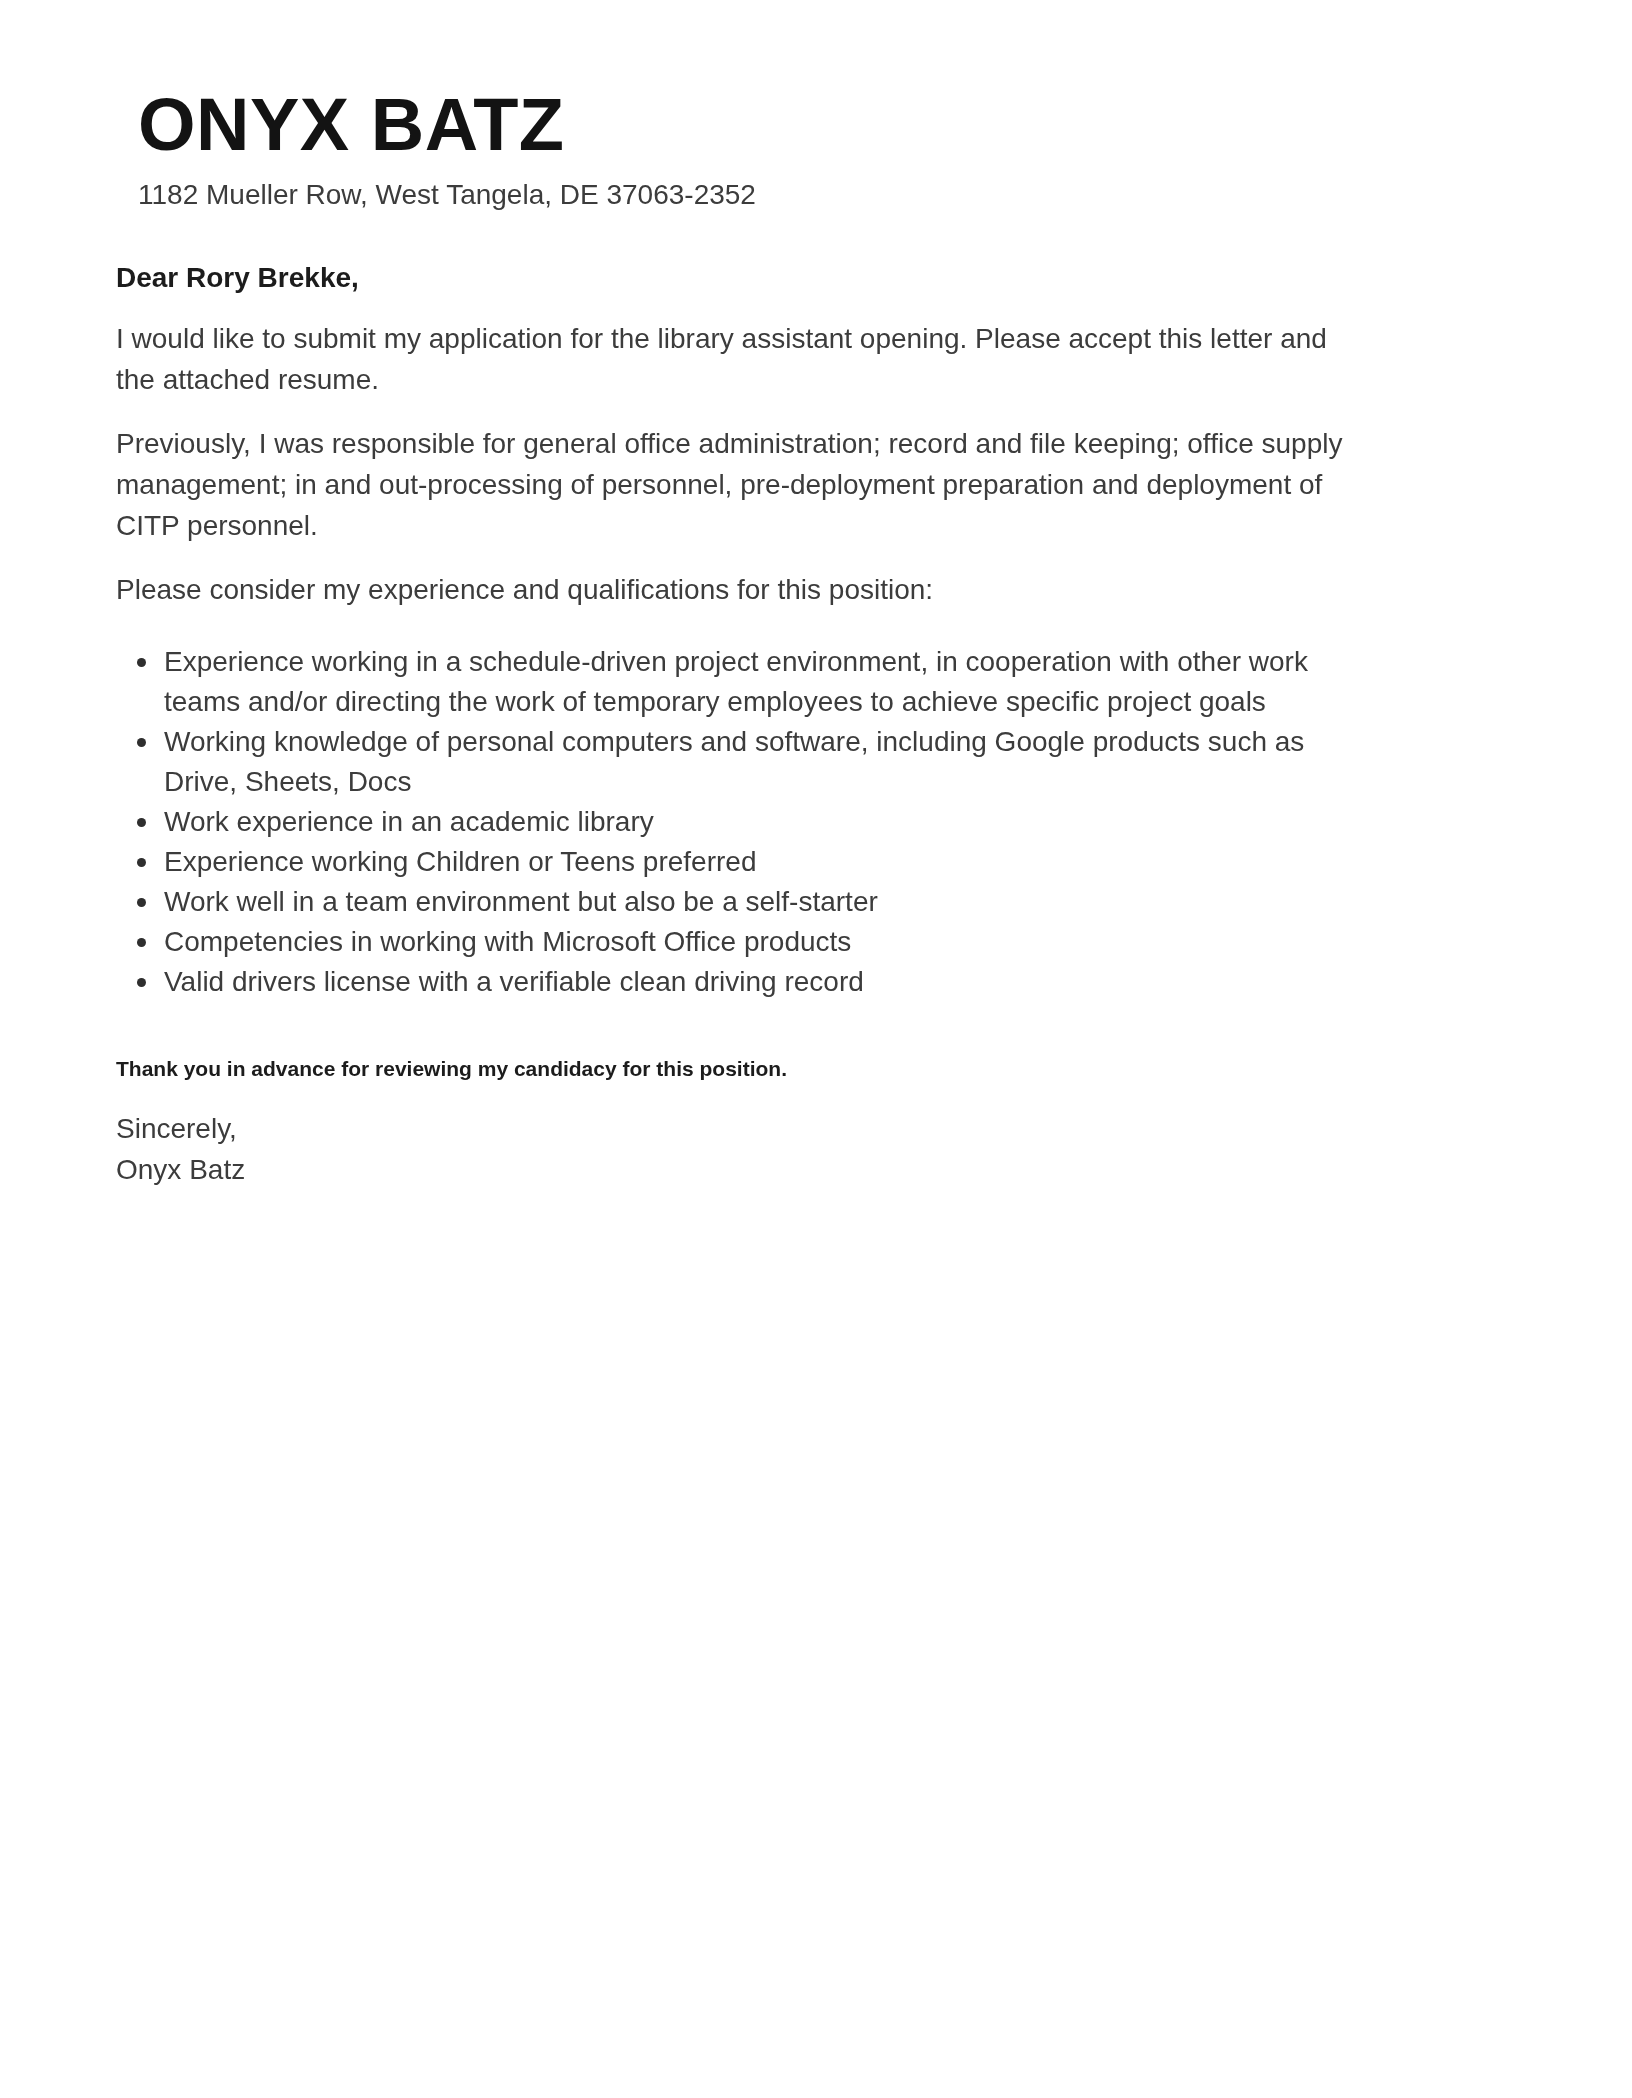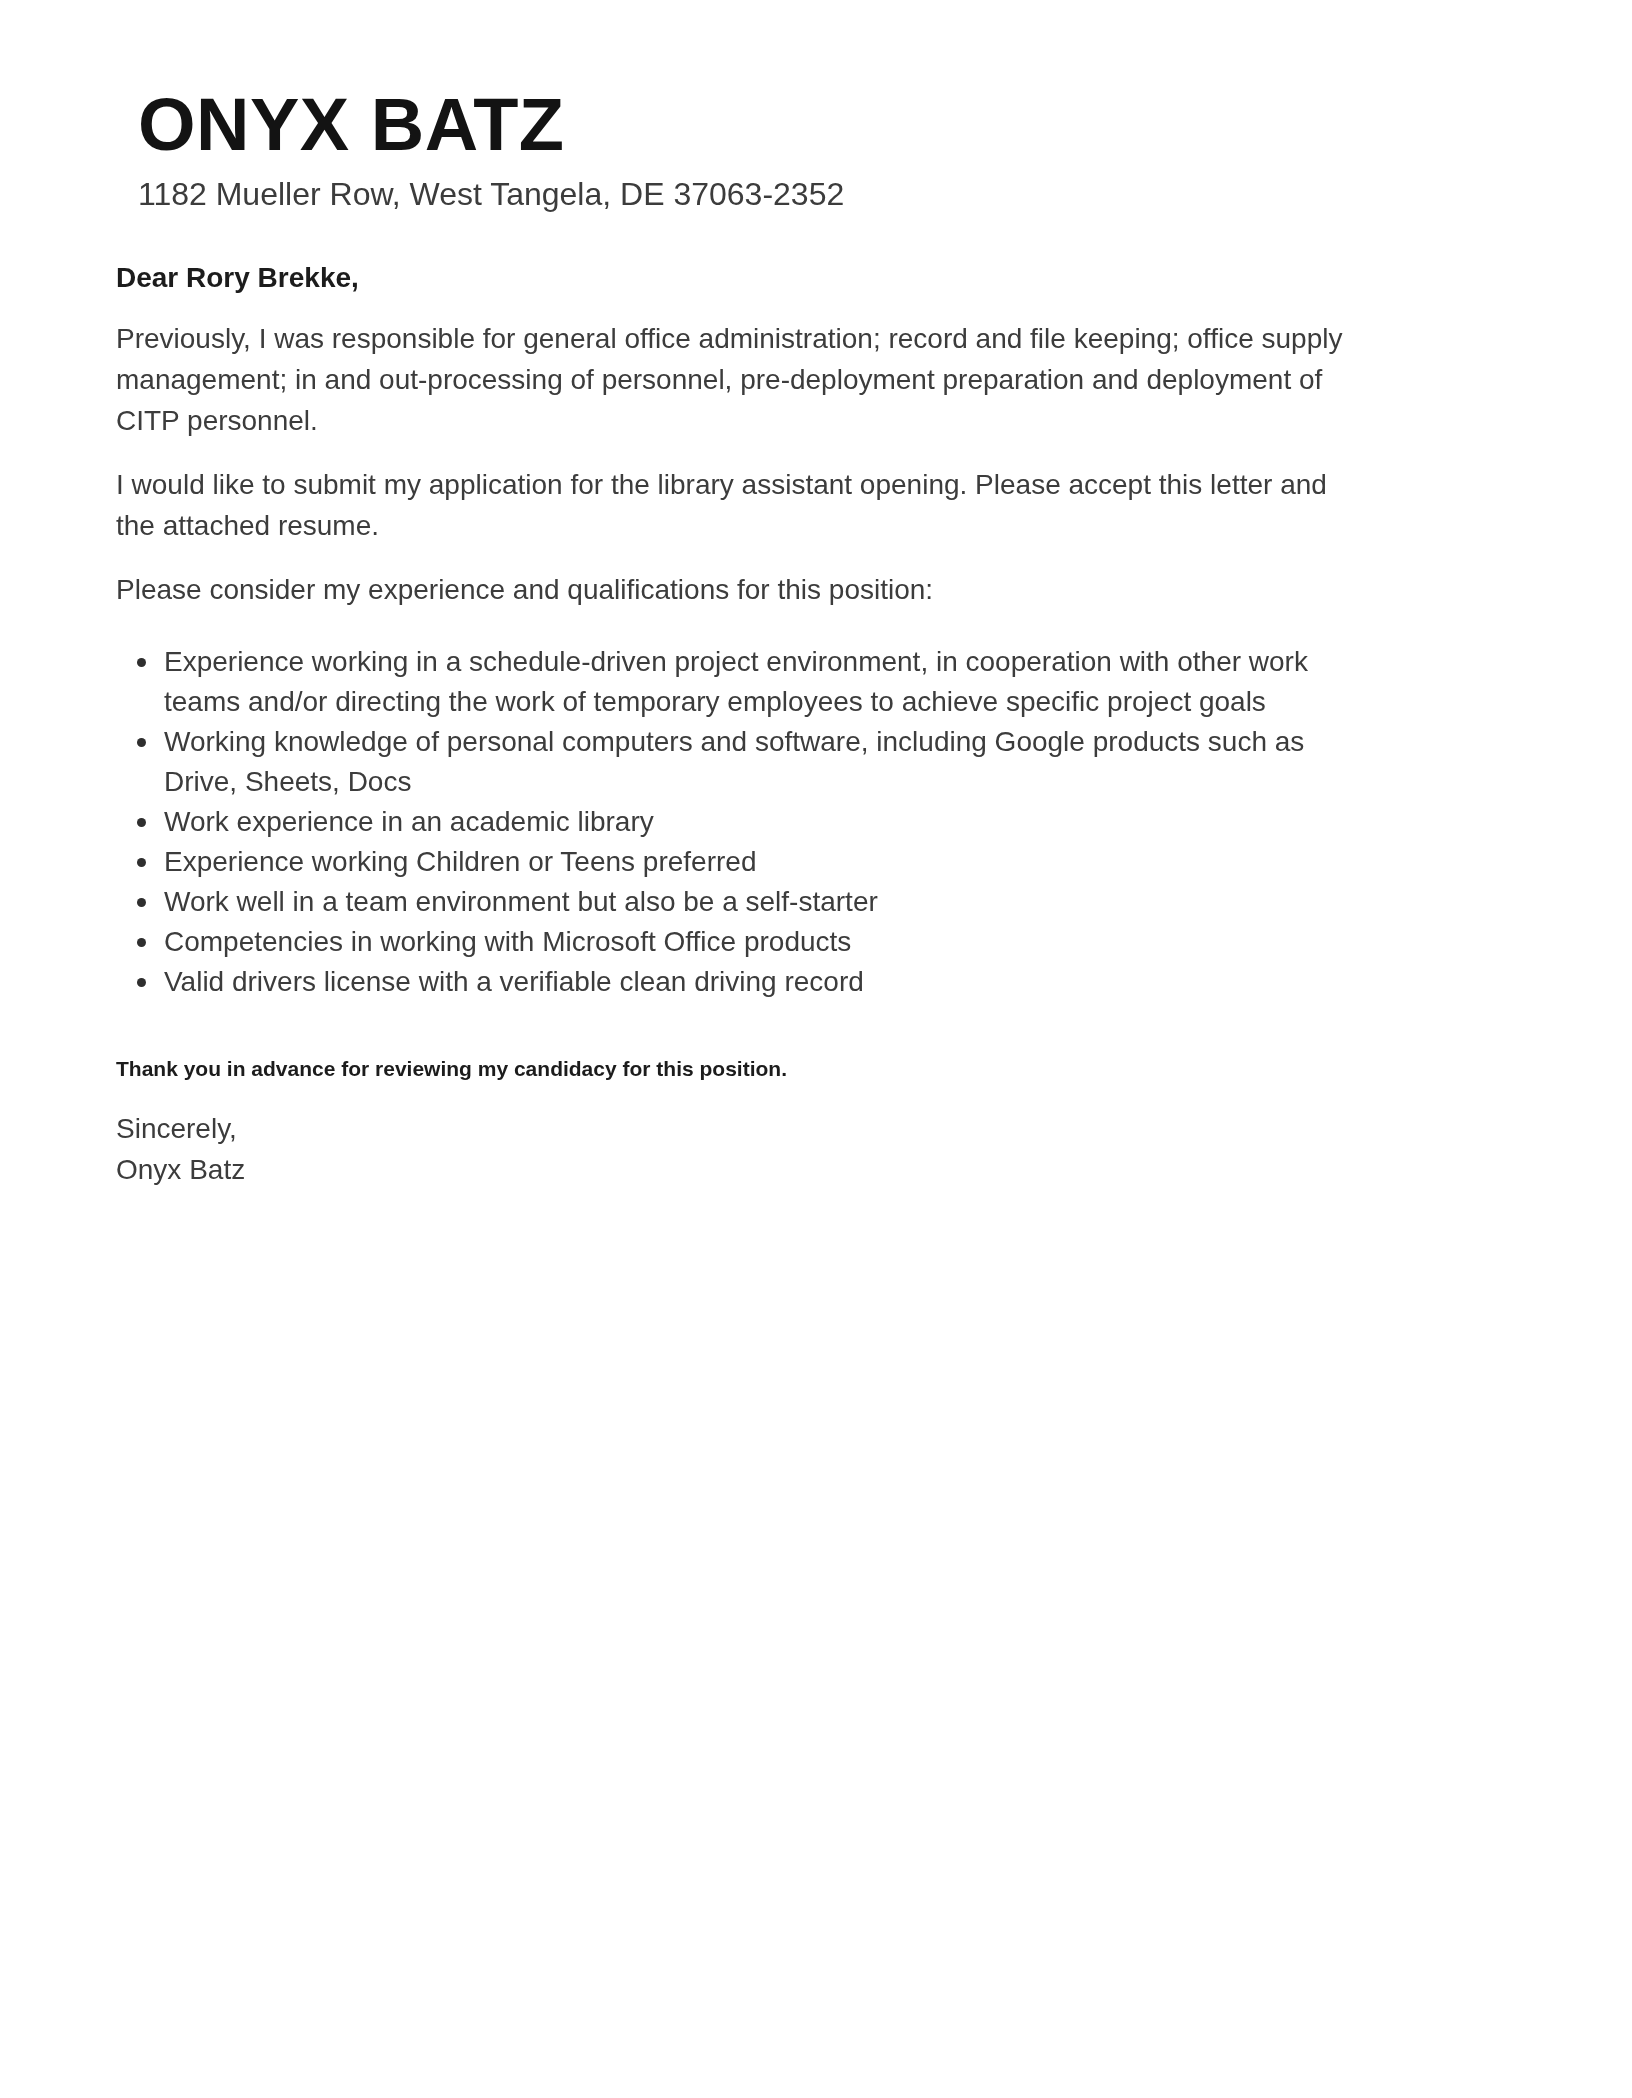--- a/index.html
+++ b/index.html
@@ -25,21 +25,21 @@
   }
   .name {
     font-size: 74px;
     line-height: 1;
     font-weight: 700;
     letter-spacing: 0.5px;
     color: #131313;
   }
   .address {
     margin-top: 12px;
-    font-size: 32px;
+    font-size: 28px;
     line-height: 41px;
     color: #3c3c3c;
   }
   
   .letter-body {
     margin-top: 42px;
     padding: 0 116px;
     font-size: 28px;
     line-height: 41px;
   }
@@ -91,26 +91,26 @@
 
   <header class="header">
     <h1 class="name">ONYX BATZ</h1>
     <p class="address">1182 Mueller Row, West Tangela, DE 37063-2352</p>
   </header>
 
   <section class="letter-body">
 
     <p class="salutation">Dear Rory Brekke,</p>
 
+    <p class="para">I would like to submit my application for the library assistant opening. Please accept this letter and
+the attached resume.</p>
+
     <p class="para">Previously, I was responsible for general office administration; record and file keeping; office supply
 management; in and out-processing of personnel, pre-deployment preparation and deployment of
 CITP personnel.</p>
-
-    <p class="para">I would like to submit my application for the library assistant opening. Please accept this letter and
-the attached resume.</p>
 
     <p class="para">Please consider my experience and qualifications for this position:</p>
 
     <ul class="quals">
       <li>Experience working in a schedule-driven project environment, in cooperation with other work
 teams and/or directing the work of temporary employees to achieve specific project goals</li>
       <li>Working knowledge of personal computers and software, including Google products such as
 Drive, Sheets, Docs</li>
       <li>Work experience in an academic library</li>
       <li>Experience working Children or Teens preferred</li>

